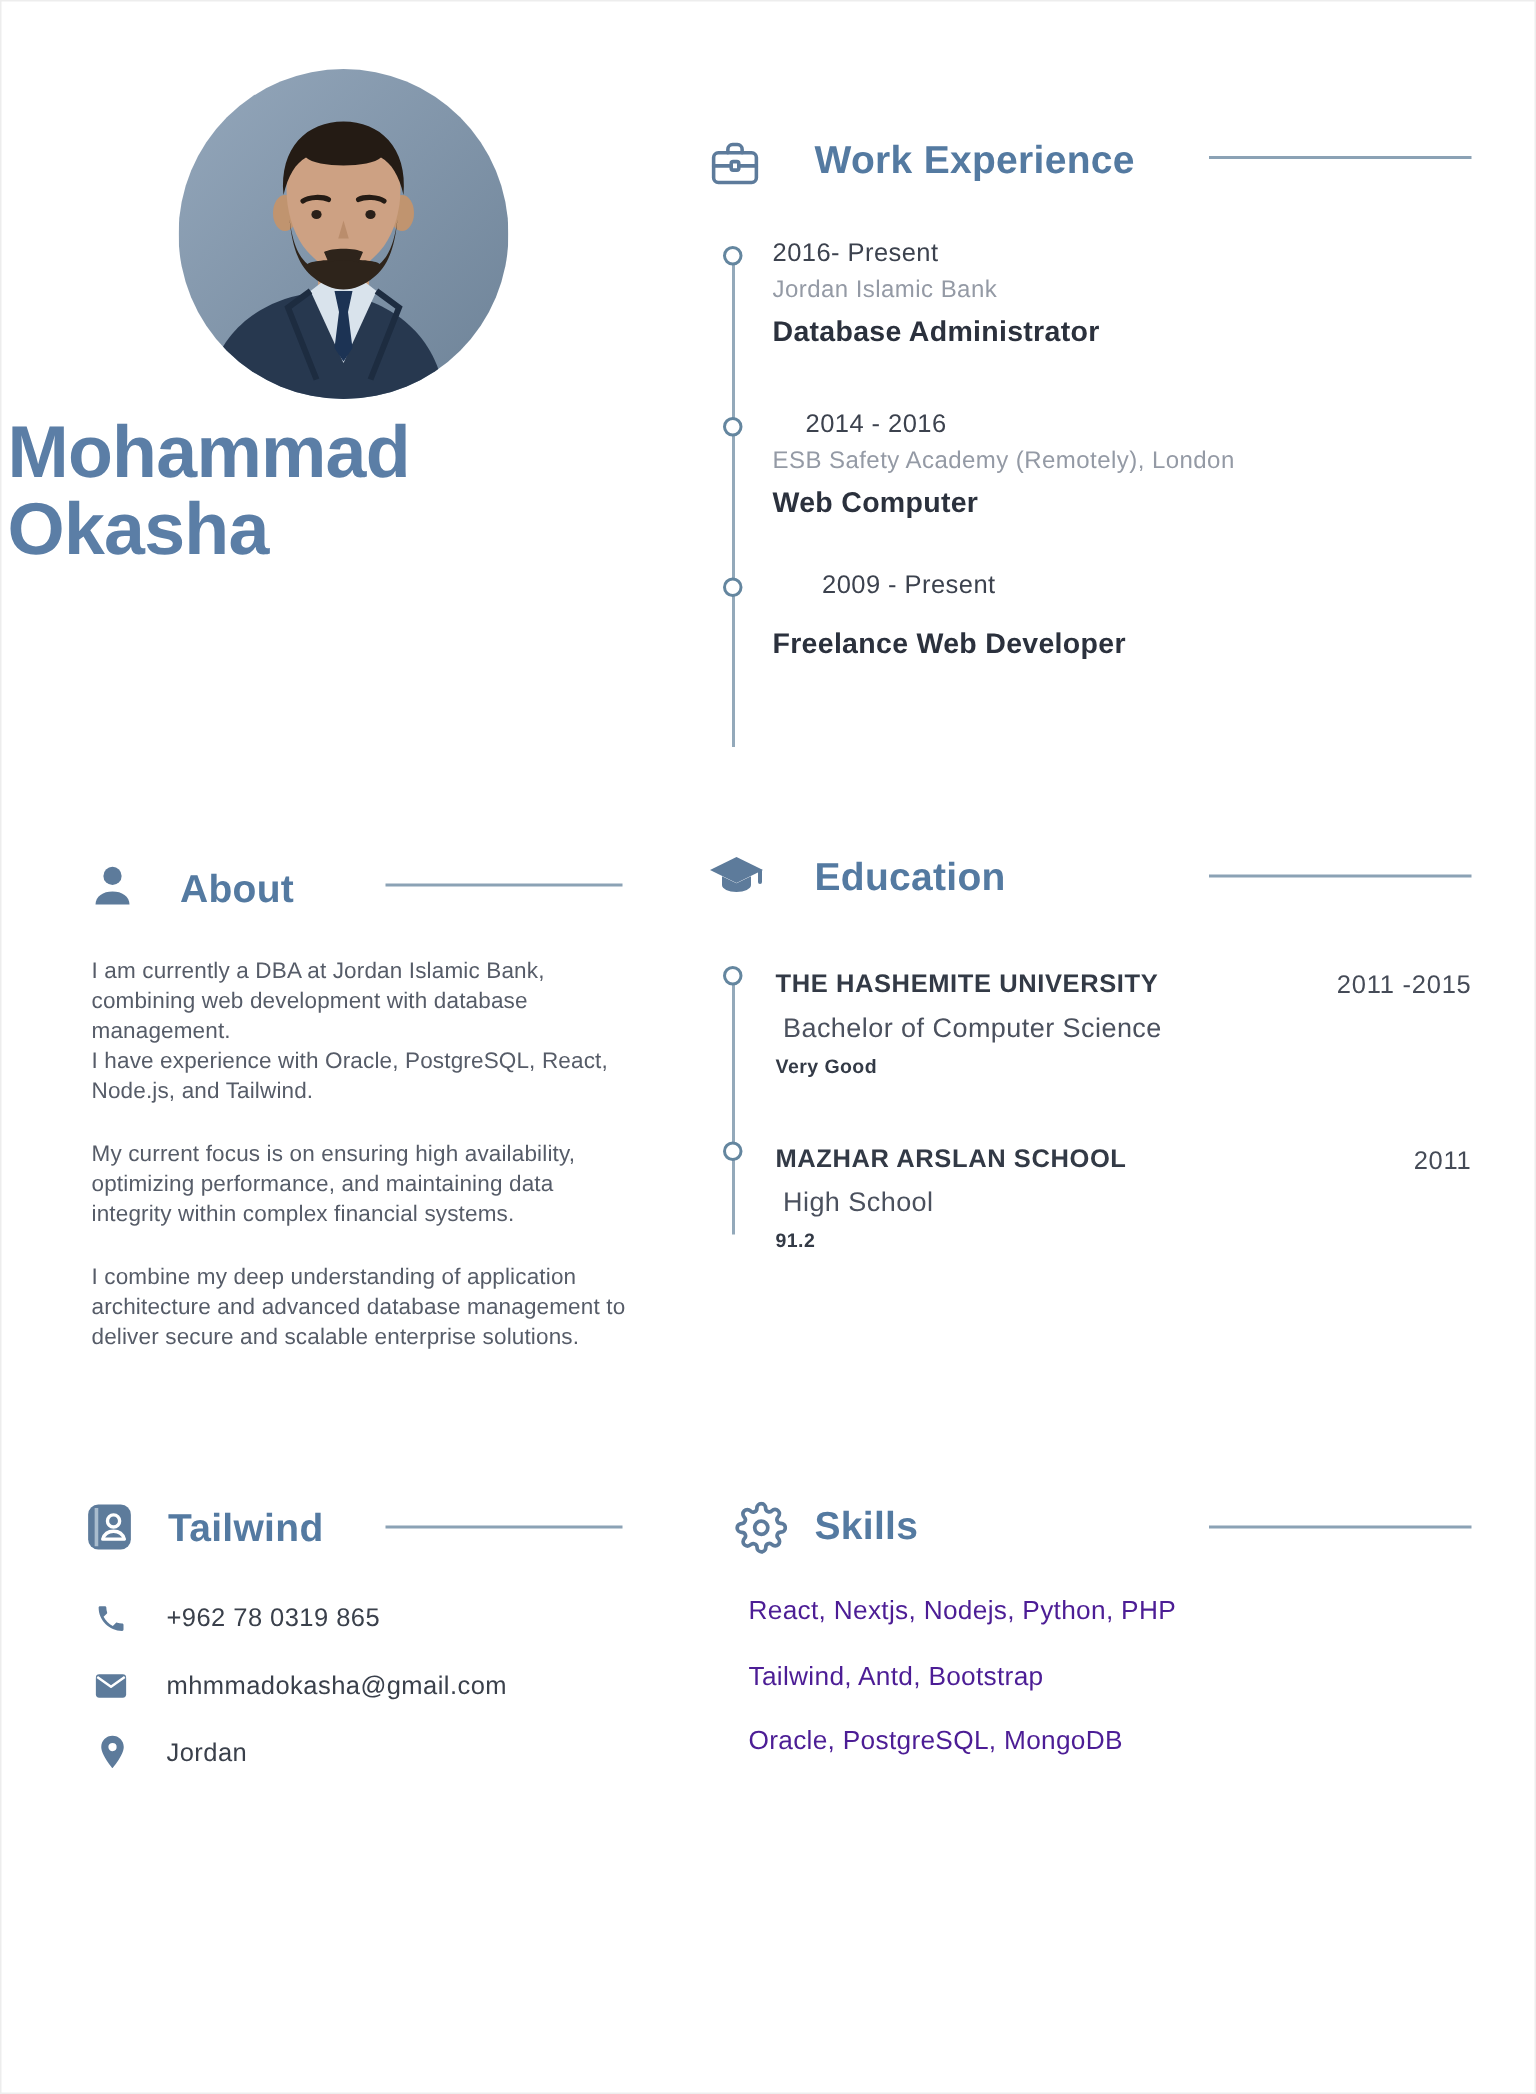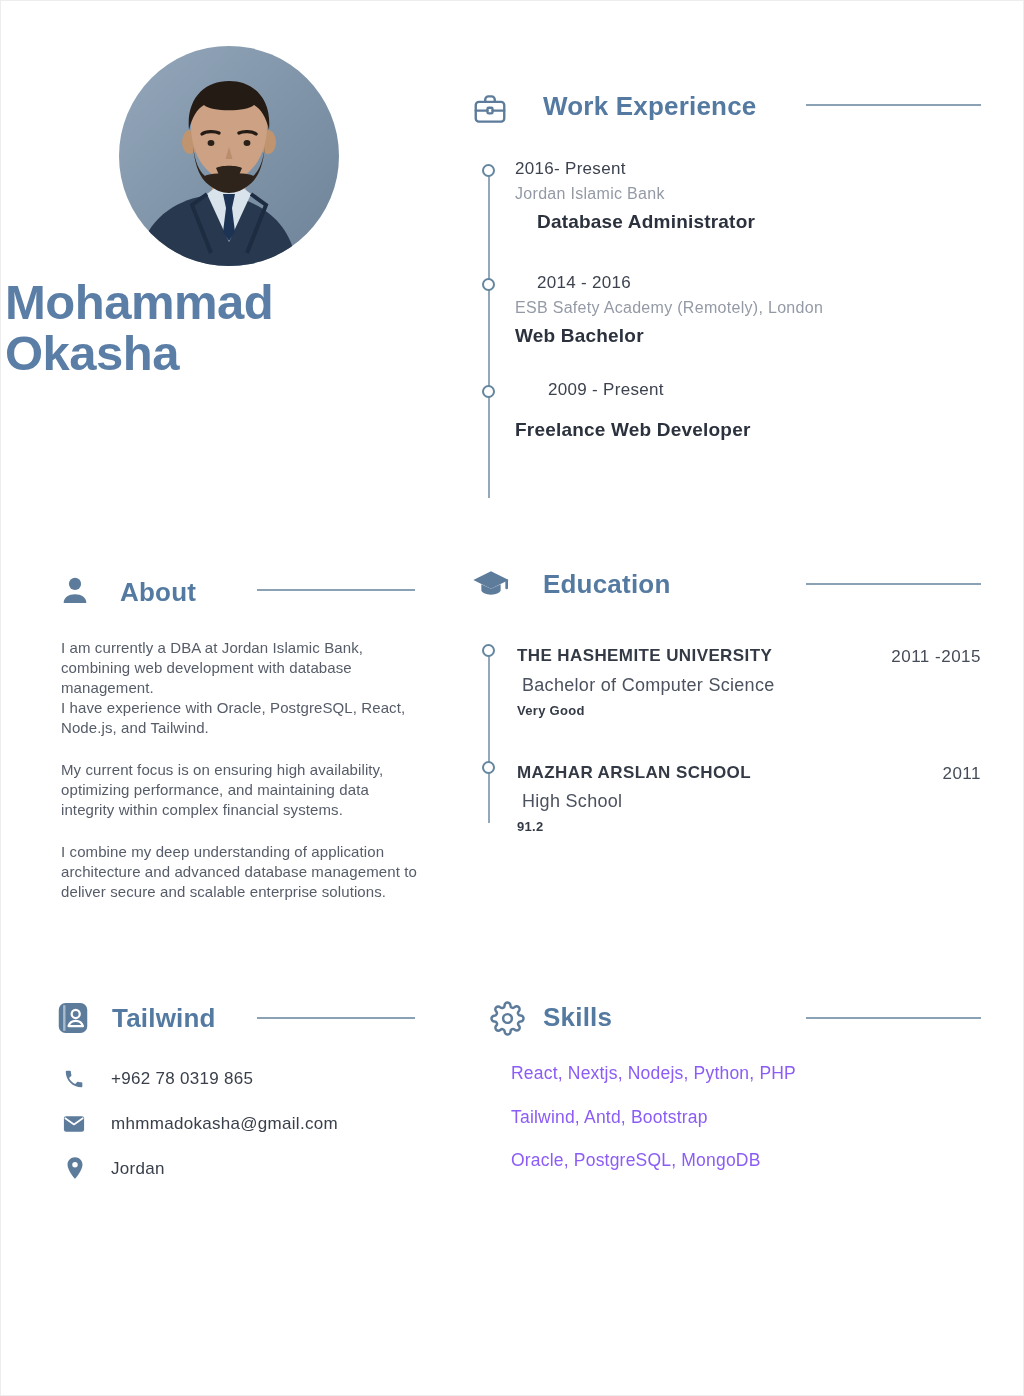--- a/index.html
+++ b/index.html
@@ -45,21 +45,21 @@
   }
   
   .e-school { position:absolute; font-size:17px; font-weight:700; color:#333a46; letter-spacing:0.4px; }
   .e-date   { position:absolute; width:160px; text-align:right; font-size:17px; color:#454b57; letter-spacing:0.5px; }
   .e-degree { position:absolute; font-size:18px; font-weight:400; color:#4b515e; letter-spacing:0.3px; }
   .e-grade  { position:absolute; font-size:13px; font-weight:700; color:#333a46; letter-spacing:0.3px; }
   
   .c-icon { position:absolute; left:62px; }
   .c-text { position:absolute; left:110px; font-size:17px; color:#3a404b; letter-spacing:0.3px; }
   
-  .s-line { position:absolute; left:510px; font-size:17.5px; color:#8b5cf6; letter-spacing:0.2px; }
+  .s-line { position:absolute; left:498px; font-size:17.5px; color:#4c1d95; letter-spacing:0.2px; }
 </style>
 </head>
 <body>
 
 <div class="page">
 
   <div class="avatar">
     <svg viewBox="0 0 220 220" width="220" height="220">
       <defs>
         <linearGradient id="pbg" x1="0" y1="0" x2="1" y2="1">
@@ -102,25 +102,25 @@
   <h2 class="sec-title" style="left:542px; top:90px;">Work Experience</h2>
   <div class="sec-rule" style="left:805px; top:103px; width:175px;"></div>
 
   <div class="tl-line" style="left:487px; top:170px; height:327px;"></div>
   <div class="tl-dot" style="left:481px; top:163px;"></div>
   <div class="tl-dot" style="left:481px; top:277px;"></div>
   <div class="tl-dot" style="left:481px; top:384px;"></div>
 
   <div class="w-date" style="left:514px; top:158px;">2016- Present</div>
   <div class="w-org" style="left:514px; top:184px;">Jordan Islamic Bank</div>
-  <div class="w-role" style="left:536px; top:210px;">Database Administrator</div>
+  <div class="w-role" style="left:514px; top:210px;">Database Administrator</div>
 
   <div class="w-date" style="left:536px; top:272px;">2014 - 2016</div>
   <div class="w-org" style="left:514px; top:298px;">ESB Safety Academy (Remotely), London</div>
-  <div class="w-role" style="left:514px; top:324px;">Web Bachelor</div>
+  <div class="w-role" style="left:514px; top:324px;">Web Computer</div>
 
   <div class="w-date" style="left:514px; top:379px;margin-left:33px;">2009 - Present</div>
   <div class="w-role" style="left:514px; top:418px;">Freelance Web Developer</div>
 
   <svg class="sec-icon" style="left:57px; top:573px;" width="34" height="34" viewBox="0 0 24 24" fill="#5d7b9b">
     <circle cx="12" cy="7" r="4.3"></circle>
     <path d="M4 20.5c0-4 3.6-6.2 8-6.2s8 2.2 8 6.2z"></path>
   </svg>
   <h2 class="sec-title" style="left:119px; top:576px;">About</h2>
   <div class="sec-rule" style="left:256px; top:588px; width:158px;"></div>

